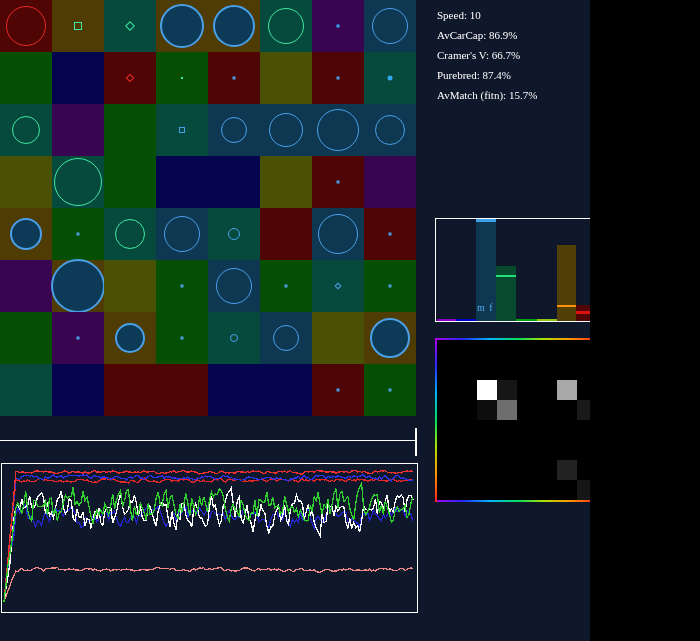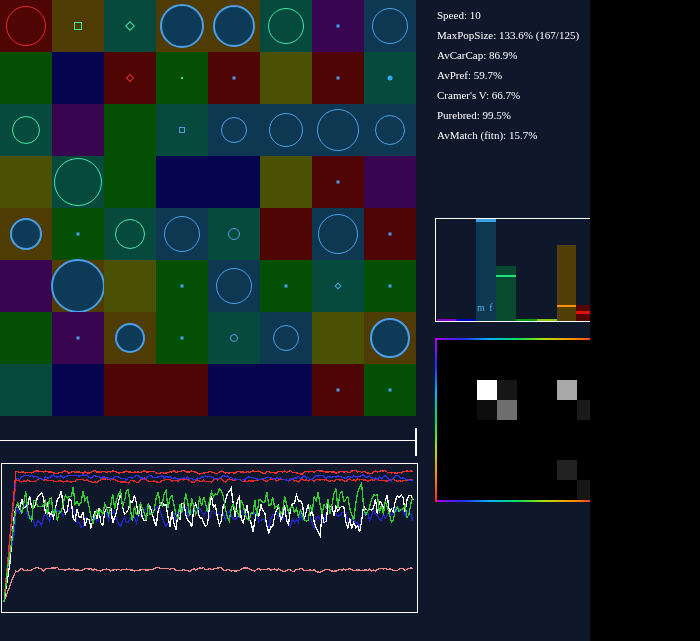--- a/index.html
+++ b/index.html
@@ -211,25 +211,23 @@
         <polyline points="2.0,137.6 4.0,116.1 6.0,94.6 7.9,73.1 9.9,52.0 11.9,30.3 13.9,7.5 15.8,7.8 17.8,8.3 19.8,8.1 21.8,8.1 23.7,9.0 25.7,8.4 27.7,8.7 29.7,8.9 31.6,7.7 33.6,7.1 35.6,7.0 37.6,7.3 39.5,7.3 41.5,7.9 43.5,7.1 45.5,7.8 47.4,8.1 49.4,7.9 51.4,8.9 53.4,9.3 55.3,9.5 57.3,8.4 59.3,8.6 61.3,7.8 63.3,6.8 65.2,8.0 67.2,9.3 69.2,8.3 71.2,7.3 73.1,8.3 75.1,7.8 77.1,8.1 79.1,8.3 81.0,9.1 83.0,7.8 85.0,8.8 87.0,9.3 88.9,8.5 90.9,7.1 92.9,6.5 94.9,8.1 96.8,8.1 98.8,8.2 100.8,7.6 102.8,7.8 104.7,8.6 106.7,7.3 108.7,8.1 110.7,7.0 112.6,7.3 114.6,8.0 116.6,9.3 118.6,8.6 120.6,8.3 122.5,7.9 124.5,6.9 126.5,8.0 128.5,7.9 130.4,8.6 132.4,7.9 134.4,8.2 136.4,7.8 138.3,8.8 140.3,7.6 142.3,6.9 144.3,7.8 146.2,8.3 148.2,7.3 150.2,7.3 152.2,7.4 154.1,8.8 156.1,9.4 158.1,9.2 160.1,8.5 162.0,9.4 164.0,9.0 166.0,8.5 168.0,7.8 169.9,8.0 171.9,6.8 173.9,8.4 175.9,7.8 177.9,7.7 179.8,7.0 181.8,6.4 183.8,7.8 185.8,8.1 187.7,8.1 189.7,7.1 191.7,7.7 193.7,8.2 195.6,9.2 197.6,9.9 199.6,9.3 201.6,9.1 203.5,8.8 205.5,8.5 207.5,7.3 209.5,8.1 211.4,8.5 213.4,9.6 215.4,9.5 217.4,7.9 219.3,7.1 221.3,7.9 223.3,9.2 225.3,8.3 227.2,9.3 229.2,8.5 231.2,9.0 233.2,9.0 235.1,7.5 237.1,7.3 239.1,8.1 241.1,8.1 243.1,8.4 245.0,7.6 247.0,8.4 249.0,7.8 251.0,6.9 252.9,7.6 254.9,7.6 256.9,7.0 258.9,8.3 260.8,9.3 262.8,9.4 264.8,7.6 266.8,7.7 268.7,8.8 270.7,8.7 272.7,8.9 274.7,8.9 276.6,7.3 278.6,7.7 280.6,7.9 282.6,7.1 284.5,8.4 286.5,7.2 288.5,6.6 290.5,8.5 292.4,8.6 294.4,8.9 296.4,9.4 298.4,9.9 300.4,10.3 302.3,8.2 304.3,7.3 306.3,7.9 308.3,7.8 310.2,7.7 312.2,8.0 314.2,6.9 316.2,6.4 318.1,7.1 320.1,7.0 322.1,7.3 324.1,8.2 326.0,8.0 328.0,7.6 330.0,8.1 332.0,7.8 333.9,9.1 335.9,8.2 337.9,8.0 339.9,7.4 341.8,8.2 343.8,7.7 345.8,8.1 347.8,8.5 349.7,7.1 351.7,6.6 353.7,6.5 355.7,8.0 357.7,7.2 359.6,8.4 361.6,7.5 363.6,8.1 365.6,9.0 367.5,9.2 369.5,9.5 371.5,7.9 373.5,7.0 375.4,8.1 377.4,7.4 379.4,6.8 381.4,7.0 383.3,6.5 385.3,8.2 387.3,8.5 389.3,8.9 391.2,8.8 393.2,9.1 395.2,9.2 397.2,8.4 399.1,9.0 401.1,7.9 403.1,7.3 405.1,6.8 407.0,7.7 409.0,6.7 411.0,7.5" fill="none" stroke="#f03030" stroke-width="1.3" shape-rendering="crispEdges"></polyline>
         <polyline points="2.0,137.6 4.0,132.1 6.0,127.0 7.9,121.6 9.9,115.6 11.9,111.4 13.9,107.1 15.8,107.4 17.8,105.3 19.8,104.6 21.8,106.4 23.7,106.4 25.7,106.1 27.7,106.6 29.7,106.0 31.6,104.6 33.6,104.0 35.6,103.5 37.6,104.3 39.5,105.0 41.5,106.8 43.5,105.0 45.5,104.7 47.4,104.5 49.4,104.0 51.4,103.9 53.4,103.9 55.3,103.3 57.3,105.4 59.3,105.6 61.3,105.7 63.3,106.0 65.2,105.4 67.2,104.8 69.2,105.6 71.2,105.0 73.1,106.0 75.1,105.8 77.1,106.2 79.1,106.3 81.0,105.8 83.0,104.6 85.0,104.6 87.0,105.3 88.9,104.1 90.9,106.2 92.9,104.9 94.9,106.5 96.8,106.2 98.8,107.0 100.8,105.9 102.8,105.5 104.7,105.0 106.7,105.8 108.7,106.9 110.7,106.1 112.6,105.7 114.6,105.9 116.6,105.3 118.6,106.3 120.6,105.7 122.5,105.5 124.5,105.1 126.5,105.4 128.5,106.0 130.4,106.0 132.4,106.9 134.4,106.4 136.4,106.2 138.3,106.1 140.3,105.5 142.3,105.6 144.3,106.0 146.2,106.2 148.2,105.6 150.2,105.6 152.2,104.4 154.1,103.9 156.1,103.3 158.1,104.2 160.1,104.3 162.0,104.8 164.0,104.5 166.0,104.5 168.0,105.5 169.9,104.3 171.9,104.8 173.9,106.2 175.9,106.6 177.9,106.4 179.8,106.4 181.8,105.6 183.8,106.6 185.8,106.3 187.7,107.6 189.7,106.2 191.7,104.5 193.7,106.0 195.6,104.9 197.6,103.9 199.6,104.5 201.6,103.6 203.5,105.6 205.5,105.6 207.5,104.4 209.5,105.5 211.4,105.2 213.4,104.3 215.4,104.1 217.4,103.7 219.3,103.9 221.3,105.7 223.3,106.7 225.3,105.3 227.2,105.5 229.2,107.0 231.2,106.5 233.2,107.2 235.1,106.9 237.1,106.5 239.1,105.4 241.1,104.1 243.1,104.1 245.0,103.9 247.0,104.7 249.0,105.9 251.0,106.7 252.9,107.1 254.9,105.2 256.9,104.6 258.9,106.0 260.8,105.4 262.8,105.7 264.8,105.7 266.8,104.3 268.7,106.3 270.7,105.2 272.7,105.1 274.7,106.3 276.6,105.0 278.6,106.2 280.6,107.2 282.6,107.5 284.5,106.4 286.5,105.5 288.5,106.1 290.5,107.3 292.4,107.3 294.4,105.2 296.4,105.7 298.4,104.5 300.4,104.8 302.3,106.5 304.3,106.2 306.3,106.4 308.3,105.8 310.2,106.5 312.2,106.0 314.2,107.3 316.2,108.1 318.1,108.2 320.1,107.4 322.1,106.1 324.1,105.7 326.0,105.7 328.0,106.0 330.0,107.1 332.0,107.2 333.9,107.0 335.9,106.6 337.9,105.4 339.9,106.2 341.8,105.0 343.8,106.0 345.8,105.3 347.8,104.3 349.7,105.5 351.7,106.6 353.7,106.2 355.7,105.9 357.7,105.9 359.6,106.8 361.6,106.2 363.6,105.9 365.6,106.3 367.5,105.2 369.5,106.8 371.5,105.8 373.5,107.1 375.4,105.6 377.4,104.5 379.4,104.2 381.4,104.9 383.3,104.6 385.3,105.5 387.3,105.0 389.3,105.2 391.2,106.4 393.2,106.5 395.2,106.5 397.2,105.3 399.1,104.2 401.1,104.9 403.1,106.6 405.1,105.2 407.0,104.2 409.0,104.1 411.0,104.2" fill="none" stroke="#f08888" stroke-width="1.3" shape-rendering="crispEdges"></polyline>
         <polyline points="2.0,137.6 4.0,121.9 6.0,106.3 7.9,94.5 9.9,81.6 11.9,71.9 13.9,49.7 15.8,44.1 17.8,49.0 19.8,47.5 21.8,42.9 23.7,40.5 25.7,53.1 27.7,54.6 29.7,51.9 31.6,57.7 33.6,62.7 35.6,56.6 37.6,57.3 39.5,61.6 41.5,53.0 43.5,48.1 45.5,53.6 47.4,57.5 49.4,51.0 51.4,47.4 53.4,43.5 55.3,47.4 57.3,46.8 59.3,48.8 61.3,52.2 63.3,48.1 65.2,46.8 67.2,45.6 69.2,43.4 71.2,44.9 73.1,49.9 75.1,58.7 77.1,58.7 79.1,63.3 81.0,62.6 83.0,53.3 85.0,54.2 87.0,57.1 88.9,56.3 90.9,52.6 92.9,53.0 94.9,57.8 96.8,55.3 98.8,52.7 100.8,49.4 102.8,47.5 104.7,48.3 106.7,55.8 108.7,48.3 110.7,48.9 112.6,46.6 114.6,54.6 116.6,60.3 118.6,62.1 120.6,56.7 122.5,53.6 124.5,58.7 126.5,58.0 128.5,53.7 130.4,52.5 132.4,52.3 134.4,58.8 136.4,51.2 138.3,51.9 140.3,48.8 142.3,47.4 144.3,43.4 146.2,41.0 148.2,49.5 150.2,45.4 152.2,45.2 154.1,44.9 156.1,42.7 158.1,46.5 160.1,52.6 162.0,58.5 164.0,62.2 166.0,59.3 168.0,57.6 169.9,49.3 171.9,49.7 173.9,56.4 175.9,48.0 177.9,51.1 179.8,48.8 181.8,43.6 183.8,42.5 185.8,53.4 187.7,46.7 189.7,48.0 191.7,46.1 193.7,47.0 195.6,49.4 197.6,44.0 199.6,47.4 201.6,50.6 203.5,48.8 205.5,43.6 207.5,55.0 209.5,47.7 211.4,47.4 213.4,49.6 215.4,49.8 217.4,50.2 219.3,50.4 221.3,49.3 223.3,55.6 225.3,50.3 227.2,46.9 229.2,51.0 231.2,55.1 233.2,55.4 235.1,52.5 237.1,53.5 239.1,53.5 241.1,46.2 243.1,47.1 245.0,43.7 247.0,55.3 249.0,49.6 251.0,50.7 252.9,49.0 254.9,49.5 256.9,57.9 258.9,56.3 260.8,55.6 262.8,55.9 264.8,60.7 266.8,62.9 268.7,55.2 270.7,51.1 272.7,50.1 274.7,45.9 276.6,53.7 278.6,49.6 280.6,55.5 282.6,48.0 284.5,53.8 286.5,58.8 288.5,62.7 290.5,55.3 292.4,58.5 294.4,55.4 296.4,58.4 298.4,49.2 300.4,55.6 302.3,50.4 304.3,47.7 306.3,43.2 308.3,52.8 310.2,59.5 312.2,64.0 314.2,53.8 316.2,52.4 318.1,55.9 320.1,57.8 322.1,59.0 324.1,50.6 326.0,46.5 328.0,45.6 330.0,43.4 332.0,49.9 333.9,49.7 335.9,52.2 337.9,51.7 339.9,48.9 341.8,47.6 343.8,47.4 345.8,57.1 347.8,58.9 349.7,54.7 351.7,56.4 353.7,58.7 355.7,59.1 357.7,62.8 359.6,51.6 361.6,49.7 363.6,50.6 365.6,48.0 367.5,56.3 369.5,52.1 371.5,46.2 373.5,50.7 375.4,51.0 377.4,55.5 379.4,56.9 381.4,50.2 383.3,54.0 385.3,51.4 387.3,45.8 389.3,51.4 391.2,48.5 393.2,43.8 395.2,47.7 397.2,45.0 399.1,45.9 401.1,46.5 403.1,51.8 405.1,46.5 407.0,48.5 409.0,50.8 411.0,57.2" fill="none" stroke="#2424cc" stroke-width="1.3" shape-rendering="crispEdges"></polyline>
         <polyline points="2.0,137.6 4.0,124.4 6.0,111.7 7.9,99.7 9.9,75.1 11.9,54.9 13.9,43.2 15.8,41.1 17.8,44.9 19.8,35.1 21.8,43.8 23.7,42.9 25.7,41.2 27.7,32.1 29.7,43.6 31.6,44.4 33.6,40.8 35.6,32.7 37.6,30.7 39.5,28.8 41.5,33.2 43.5,50.0 45.5,38.0 47.4,52.2 49.4,48.4 51.4,53.8 53.4,44.3 55.3,35.6 57.3,32.9 59.3,26.9 61.3,43.1 63.3,49.7 65.2,46.9 67.2,34.8 69.2,36.6 71.2,54.2 73.1,56.5 75.1,44.8 77.1,52.7 79.1,53.4 81.0,48.1 83.0,62.2 85.0,55.0 87.0,55.7 88.9,63.4 90.9,56.3 92.9,47.1 94.9,55.0 96.8,43.7 98.8,58.8 100.8,61.0 102.8,48.5 104.7,43.6 106.7,43.5 108.7,43.0 110.7,59.1 112.6,53.2 114.6,47.9 116.6,36.7 118.6,30.1 120.6,42.6 122.5,50.4 124.5,48.5 126.5,45.1 128.5,36.8 130.4,38.5 132.4,30.9 134.4,39.0 136.4,52.1 138.3,41.9 140.3,53.9 142.3,56.7 144.3,56.1 146.2,40.7 148.2,42.3 150.2,50.1 152.2,56.6 154.1,62.2 156.1,47.4 158.1,41.1 160.1,38.2 162.0,41.2 164.0,40.6 166.0,53.1 168.0,62.8 169.9,47.6 171.9,59.0 173.9,65.7 175.9,50.6 177.9,56.1 179.8,40.0 181.8,39.5 183.8,50.6 185.8,56.7 187.7,57.3 189.7,63.1 191.7,45.7 193.7,39.8 195.6,45.4 197.6,53.8 199.6,54.0 201.6,58.6 203.5,62.3 205.5,60.5 207.5,42.7 209.5,32.5 211.4,42.8 213.4,41.3 215.4,52.9 217.4,61.4 219.3,56.6 221.3,41.5 223.3,37.6 225.3,29.9 227.2,27.6 229.2,24.0 231.2,39.6 233.2,53.3 235.1,37.9 237.1,33.3 239.1,53.8 241.1,58.9 243.1,51.4 245.0,40.9 247.0,54.0 249.0,58.8 251.0,67.4 252.9,56.7 254.9,46.6 256.9,52.0 258.9,40.6 260.8,46.6 262.8,48.8 264.8,62.0 266.8,68.7 268.7,63.1 270.7,62.7 272.7,51.6 274.7,46.0 276.6,40.6 278.6,56.6 280.6,52.4 282.6,41.4 284.5,56.0 286.5,60.5 288.5,45.2 290.5,39.6 292.4,39.6 294.4,30.7 296.4,37.0 298.4,37.1 300.4,39.7 302.3,55.3 304.3,47.1 306.3,40.4 308.3,50.9 310.2,46.6 312.2,58.4 314.2,63.7 316.2,67.6 318.1,71.6 320.1,49.7 322.1,58.7 324.1,57.1 326.0,41.3 328.0,42.5 330.0,42.7 332.0,52.1 333.9,42.7 335.9,46.9 337.9,44.0 339.9,42.2 341.8,42.4 343.8,57.6 345.8,64.4 347.8,54.5 349.7,64.7 351.7,58.5 353.7,63.7 355.7,61.7 357.7,68.3 359.6,57.1 361.6,41.9 363.6,45.2 365.6,46.4 367.5,44.8 369.5,46.0 371.5,43.6 373.5,34.9 375.4,50.4 377.4,37.4 379.4,38.3 381.4,45.0 383.3,37.2 385.3,30.9 387.3,48.4 389.3,45.1 391.2,47.6 393.2,37.4 395.2,31.6 397.2,33.3 399.1,30.8 401.1,33.4 403.1,48.1 405.1,35.2 407.0,31.8 409.0,31.1 411.0,35.8" fill="none" stroke="#ffffff" stroke-width="1.3" shape-rendering="crispEdges"></polyline>
         <polyline points="2.0,137.6 4.0,120.9 6.0,100.9 7.9,89.9 9.9,76.3 11.9,59.3 13.9,43.3 15.8,39.0 17.8,43.0 19.8,49.5 21.8,39.7 23.7,27.0 25.7,46.6 27.7,53.6 29.7,57.3 31.6,36.6 33.6,36.4 35.6,42.1 37.6,42.3 39.5,42.3 41.5,41.9 43.5,36.8 45.5,51.0 47.4,35.2 49.4,33.9 51.4,51.1 53.4,44.3 55.3,56.6 57.3,48.0 59.3,47.8 61.3,38.6 63.3,31.3 65.2,34.2 67.2,32.7 69.2,32.7 71.2,23.0 73.1,40.4 75.1,37.7 77.1,41.3 79.1,38.0 81.0,26.8 83.0,36.7 85.0,33.1 87.0,42.5 88.9,52.5 90.9,59.7 92.9,51.3 94.9,46.1 96.8,51.0 98.8,45.6 100.8,50.3 102.8,39.6 104.7,44.7 106.7,51.1 108.7,42.4 110.7,29.7 112.6,44.7 114.6,35.4 116.6,30.0 118.6,26.5 120.6,43.0 122.5,37.5 124.5,26.3 126.5,25.9 128.5,45.8 130.4,57.2 132.4,41.8 134.4,50.8 136.4,50.0 138.3,39.1 140.3,43.9 142.3,49.3 144.3,56.2 146.2,39.5 148.2,50.8 150.2,49.8 152.2,46.3 154.1,34.4 156.1,27.9 158.1,39.5 160.1,42.0 162.0,30.0 164.0,26.6 166.0,43.9 168.0,34.3 169.9,31.6 171.9,40.4 173.9,50.8 175.9,54.5 177.9,40.4 179.8,48.6 181.8,40.1 183.8,29.6 185.8,39.0 187.7,52.3 189.7,34.4 191.7,41.8 193.7,50.2 195.6,47.0 197.6,32.6 199.6,42.2 201.6,32.7 203.5,38.9 205.5,48.3 207.5,35.4 209.5,28.2 211.4,32.9 213.4,29.8 215.4,30.6 217.4,24.9 219.3,26.4 221.3,32.1 223.3,44.6 225.3,52.9 227.2,57.2 229.2,44.4 231.2,39.8 233.2,45.6 235.1,46.7 237.1,52.5 239.1,36.5 241.1,40.7 243.1,49.9 245.0,54.5 247.0,56.8 249.0,49.2 251.0,49.0 252.9,36.1 254.9,52.2 256.9,35.9 258.9,36.0 260.8,38.7 262.8,38.0 264.8,27.7 266.8,41.1 268.7,41.2 270.7,33.3 272.7,43.7 274.7,42.2 276.6,41.8 278.6,50.4 280.6,47.2 282.6,32.5 284.5,39.9 286.5,48.0 288.5,43.3 290.5,42.3 292.4,48.3 294.4,44.7 296.4,52.4 298.4,46.3 300.4,50.1 302.3,56.3 304.3,57.1 306.3,56.0 308.3,41.6 310.2,47.4 312.2,32.7 314.2,36.6 316.2,28.3 318.1,41.0 320.1,49.5 322.1,40.3 324.1,44.0 326.0,34.7 328.0,50.3 330.0,40.7 332.0,29.3 333.9,25.0 335.9,43.8 337.9,30.1 339.9,27.6 341.8,37.3 343.8,35.4 345.8,32.3 347.8,44.4 349.7,51.1 351.7,56.1 353.7,39.7 355.7,28.1 357.7,22.7 359.6,19.6 361.6,42.7 363.6,50.7 365.6,48.1 367.5,42.7 369.5,36.1 371.5,30.7 373.5,31.4 375.4,30.6 377.4,48.9 379.4,40.9 381.4,50.4 383.3,37.1 385.3,43.1 387.3,49.9 389.3,58.0 391.2,56.7 393.2,46.6 395.2,43.0 397.2,47.6 399.1,45.6 401.1,44.6 403.1,41.7 405.1,53.6 407.0,50.3 409.0,38.7 411.0,33.4" fill="none" stroke="#30cc30" stroke-width="1.3" shape-rendering="crispEdges"></polyline>
       </svg>
   </div>
 
   <div id="stats-panel">
       <div class="stat-line">Speed: 10</div>
-      <div class="stat-line">MaxPopSize: 133.6% (167/125)</div>
       <div class="stat-line">AvCarCap: 86.9%</div>
-      <div class="stat-line">AvPref: 59.7%</div>
       <div class="stat-line">Cramer's V: 66.7%</div>
-      <div class="stat-line">Purebred: 99.5%</div>
+      <div class="stat-line">Purebred: 87.4%</div>
       <div class="stat-line">AvMatch (fitn): 15.7%</div>
     </div>
 
   <div id="pop-bars">
     <div id="bars-inner">
         <div class="bar" style="left: 1px; width: 19px; height: 2px; background: rgb(138, 0, 200);"></div>
         <div class="bar" style="left: 20px; width: 20px; height: 2px; background: rgb(0, 0, 204);"></div>
         <div class="bar" style="left: 40px; width: 20px; height: 102px; background: rgb(14, 56, 82);">
           <div class="bar-stripe" style="top: 0px; height: 3px; background: rgb(63, 160, 232);"></div>
         </div>

